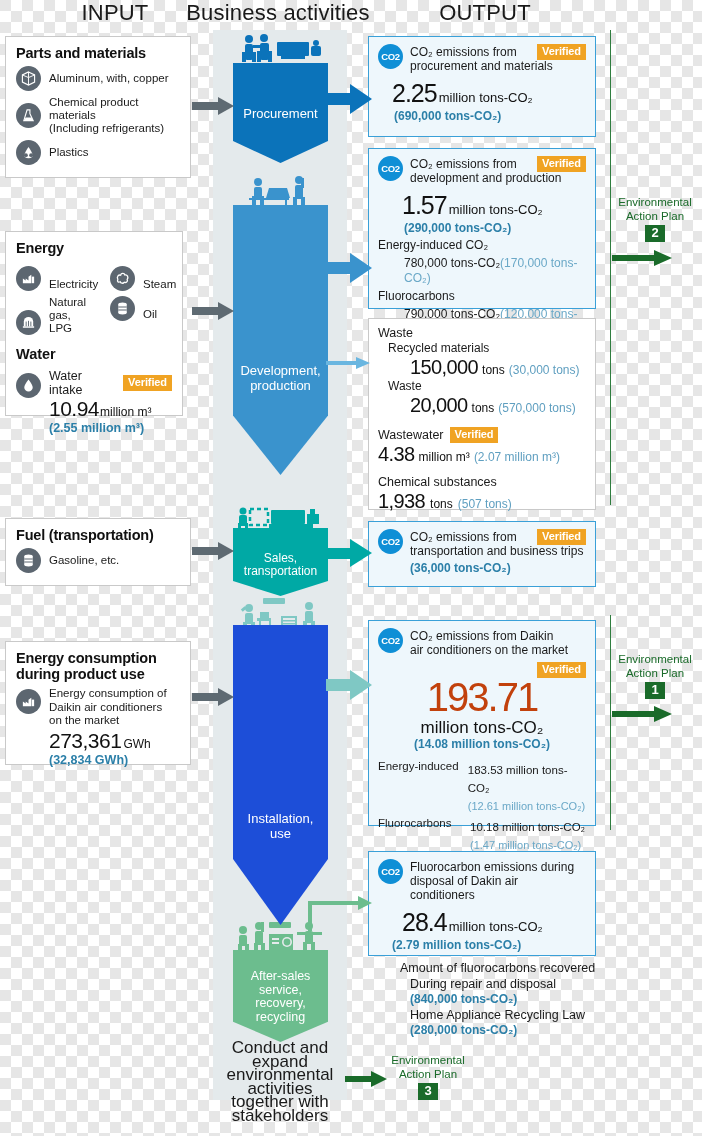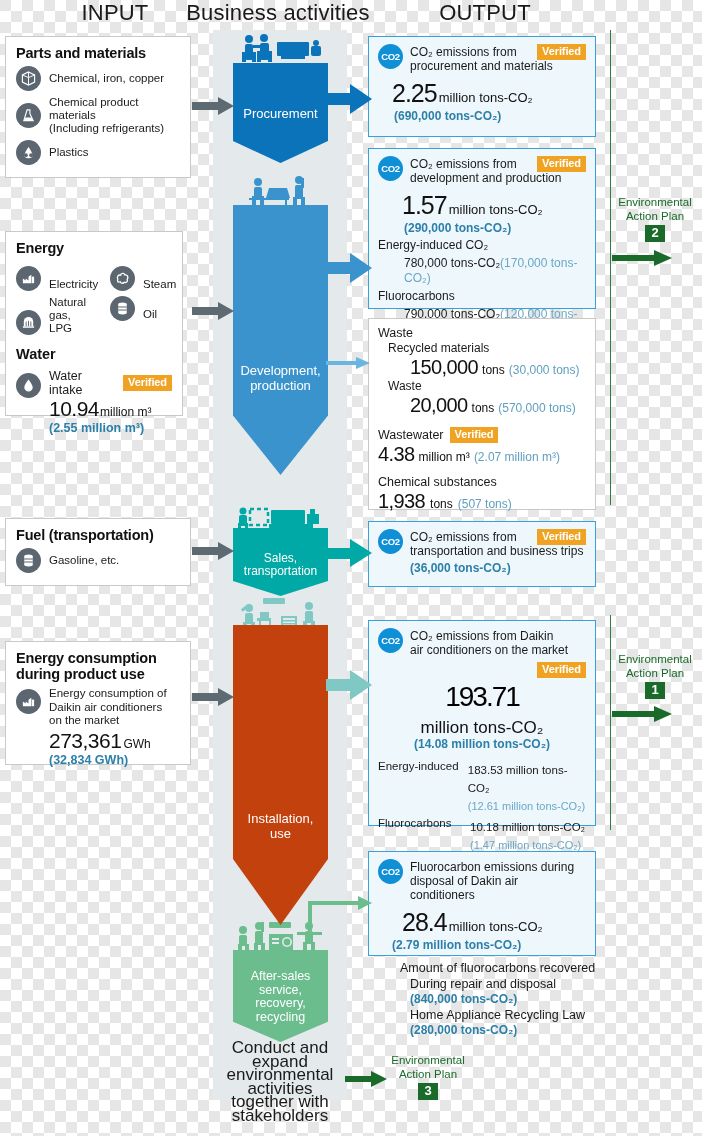--- a/index.html
+++ b/index.html
@@ -39,21 +39,21 @@
   }
   .flow .lbl { position: relative; z-index: 3; padding-bottom: 4px; }
   .flow.pent { clip-path: polygon(0 0, 100% 0, 100% 78%, 50% 100%, 0 78%); }
 
   #f-proc { top: 63px;  height: 100px; background: #0b73ba; }
   #f-proc .lbl { padding-bottom: 0; margin-bottom: 42px; }
   #f-dev  { top: 205px; height: 270px; background: #3a93cd; }
   #f-dev .lbl { margin-bottom: 78px; }
   #f-sales{ top: 528px; height: 68px;  background: #00ада9; background: #00a9a5; }
   #f-sales .lbl { margin-bottom: 14px; font-size: 12px; line-height: 13px;}
-  #f-inst { top: 625px; height: 300px; background: #c2410c; }
+  #f-inst { top: 625px; height: 300px; background: #1d4ed8; }
   #f-inst .lbl { margin-bottom: 80px; }
   #f-after{ top: 950px; height: 92px;  background: #6cbd8e; }
   #f-after .lbl { margin-bottom: 14px; font-size: 12.5px; line-height: 13.5px;}
 
   
   .sil { position: absolute; left: 233px; width: 95px; }
   #s-proc { top: 34px; height: 32px; }
   #s-dev  { top: 176px; height: 32px; }
   #s-sales{ top: 505px; height: 26px; }
   #s-inst { top: 596px; height: 32px; }
@@ -323,21 +323,21 @@
 
   <div class="panel" id="p-parts">
     <h3>Parts and materials</h3>
     <div class="irow">
       <span class="ico">
         <svg width="15" height="15" viewBox="0 0 16 16">
             <path d="M8 1 L14.5 4.2 L14.5 11.8 L8 15 L1.5 11.8 L1.5 4.2 Z" fill="none" stroke="#fff" stroke-width="1.2"></path>
             <path d="M8 1 L8 7 M8 7 L1.5 4.2 M8 7 L14.5 4.2 M8 7 L8 15" stroke="#fff" stroke-width="1"></path>
           </svg>
       </span>
-      <span class="txt">Chemical, iron, copper</span>
+      <span class="txt">Aluminum, with, copper</span>
     </div>
     <div class="irow">
       <span class="ico">
         <svg width="15" height="15" viewBox="0 0 16 16">
             <path d="M6.5 2 L9.5 2 L9.5 6 L13 13.5 L3 13.5 Z" fill="none" stroke="#fff" stroke-width="1.2"></path>
             <path d="M5 10 L11 10 L13 13.5 L3 13.5 Z" fill="#fff"></path>
           </svg>
       </span>
       <span class="txt">
         <span>Chemical product materials</span><br>
@@ -555,21 +555,21 @@
     <div class="ohead">
       <span class="co2">CO2</span>
       <span class="otitle">
         <span>CO₂  emissions from Daikin</span><br>
         <span>air conditioners on the market</span>
       </span>
     </div>
     <div style="text-align:right;margin-top:2px;">
       <span class="verified">Verified</span>
     </div>
-    <div style="text-align:center;font-size:28px;color:#000000;letter-spacing:-2px;line-height:42px;margin-top:-2px;">193.71</div>
+    <div style="text-align:center;font-size:40px;color:#c2410c;letter-spacing:-2px;line-height:42px;margin-top:-2px;">193.71</div>
     <div style="text-align:center;font-size:17px;color:#111;line-height:19px;">million tons-CO₂</div>
     <div style="text-align:center;font-size:12px;color:#2b7fa8;font-weight:700;line-height:15px;">(14.08 million tons-CO₂)</div>
     <div style="display:flex;gap:6px;margin-top:8px;">
       <span style="font-size:11.5px;color:#1a1a1a;width:86px;">Energy-induced</span>
       <span>
         <span style="font-size:11.5px;color:#1a1a1a;">183.53 million tons-CO₂</span><br>
         <span style="font-size:11px;color:#6aa8c7;">(12.61 million tons-CO₂)</span>
       </span>
     </div>
     <div style="display:flex;gap:6px;margin-top:3px;">

